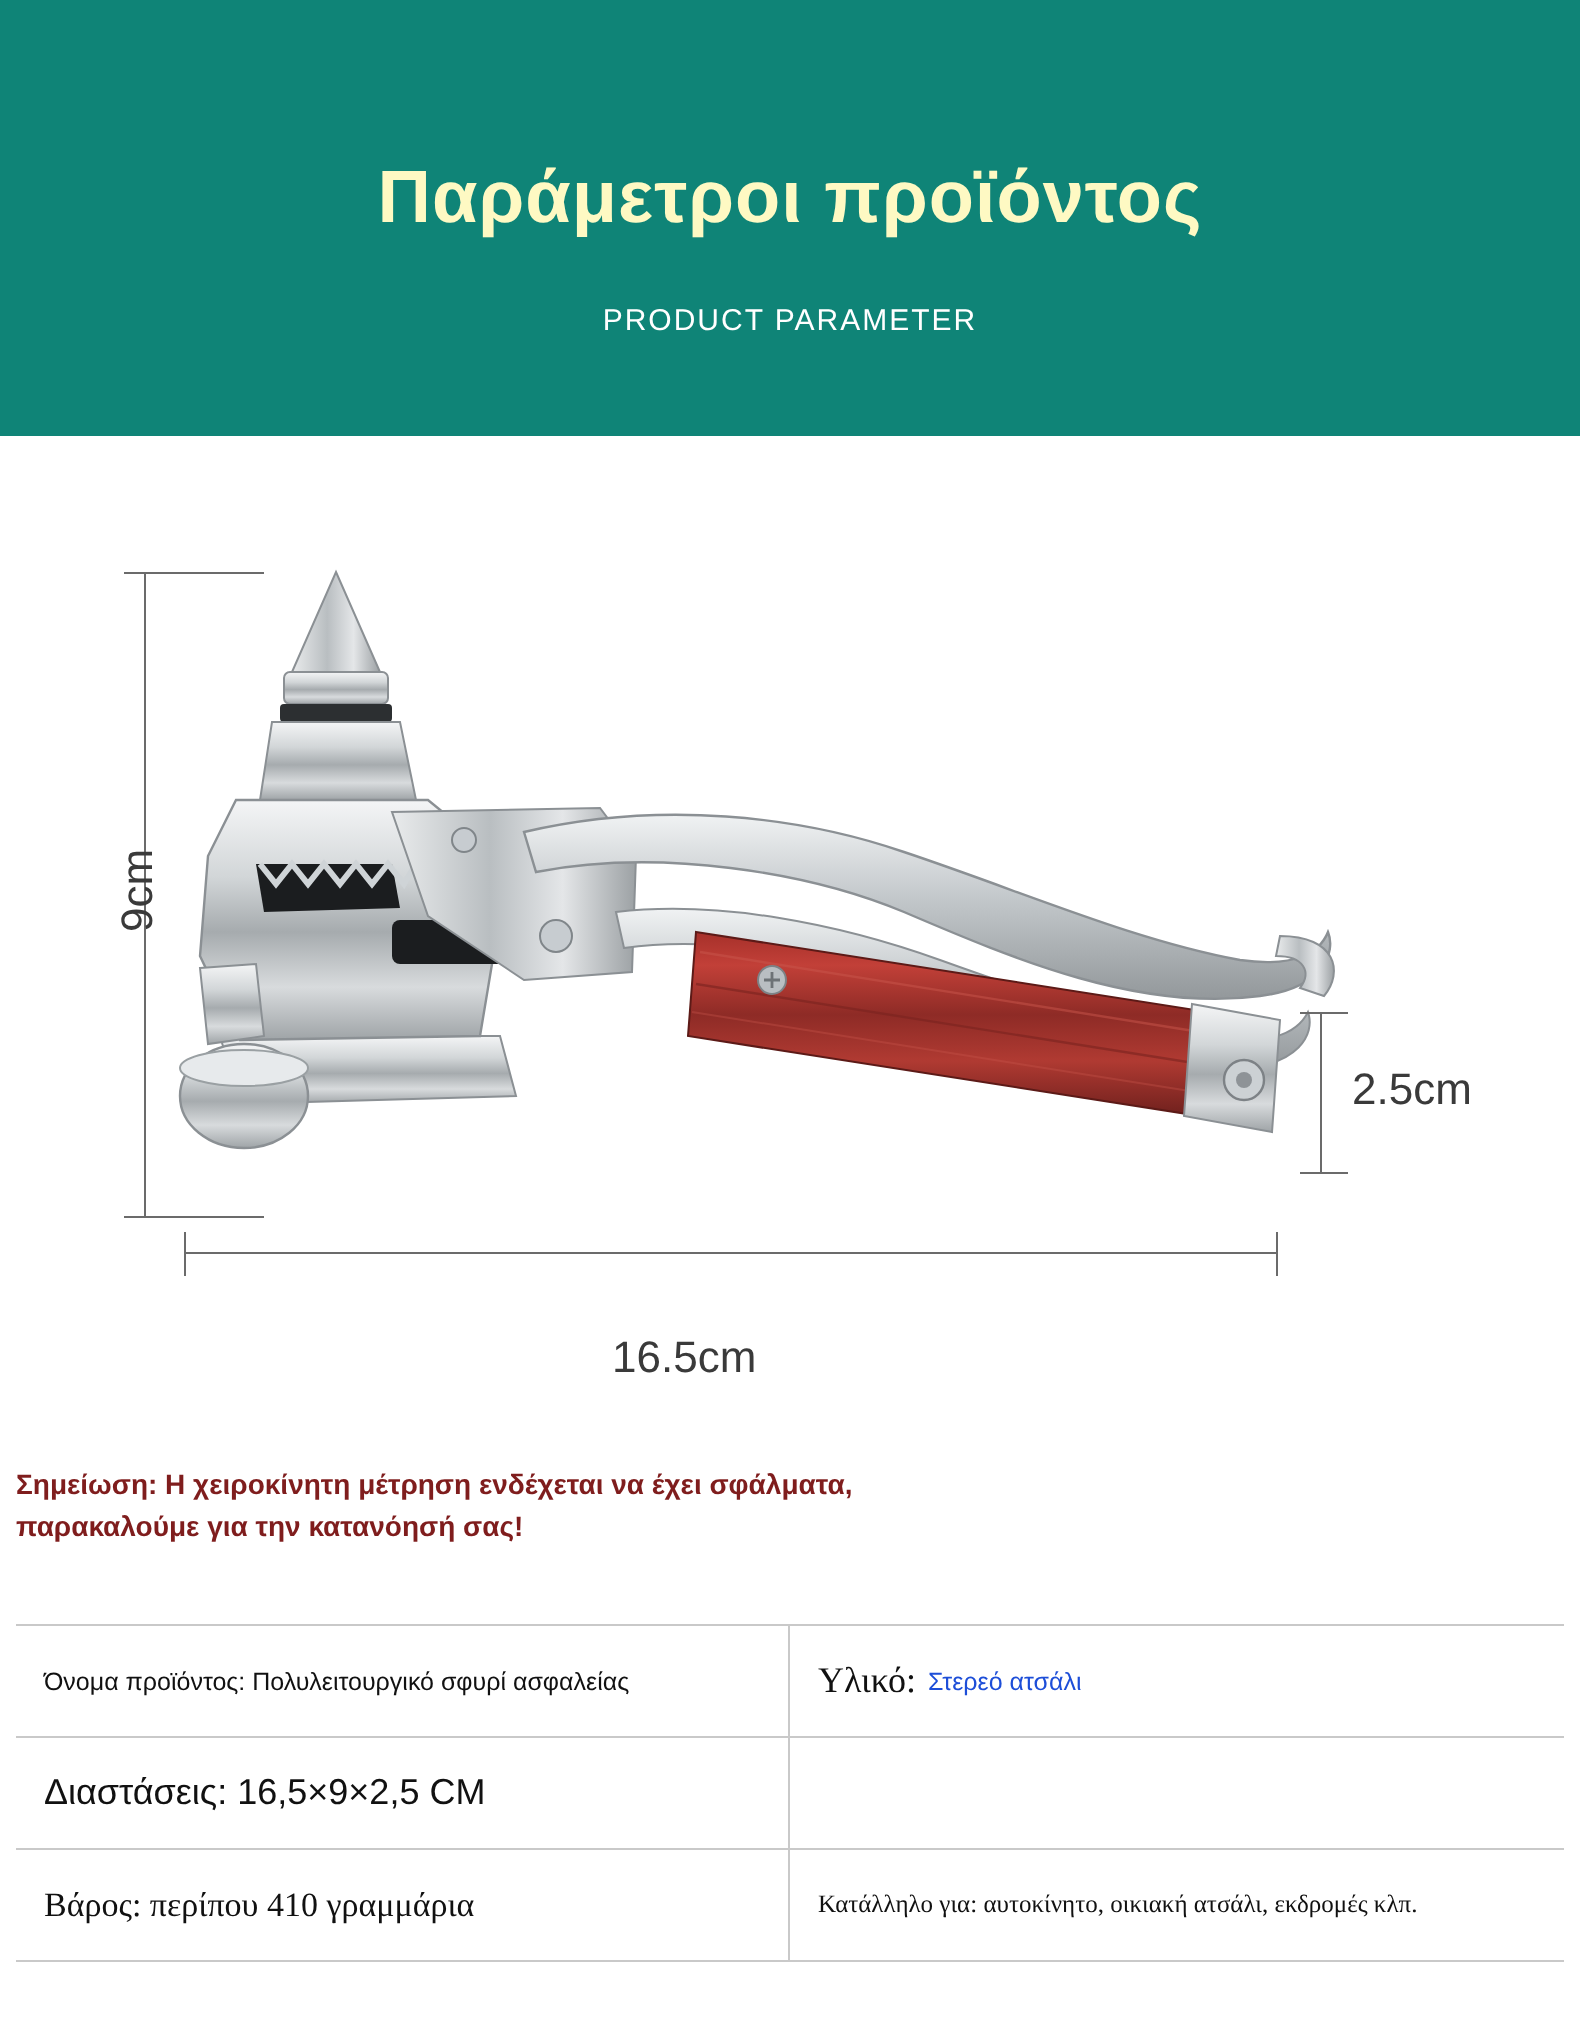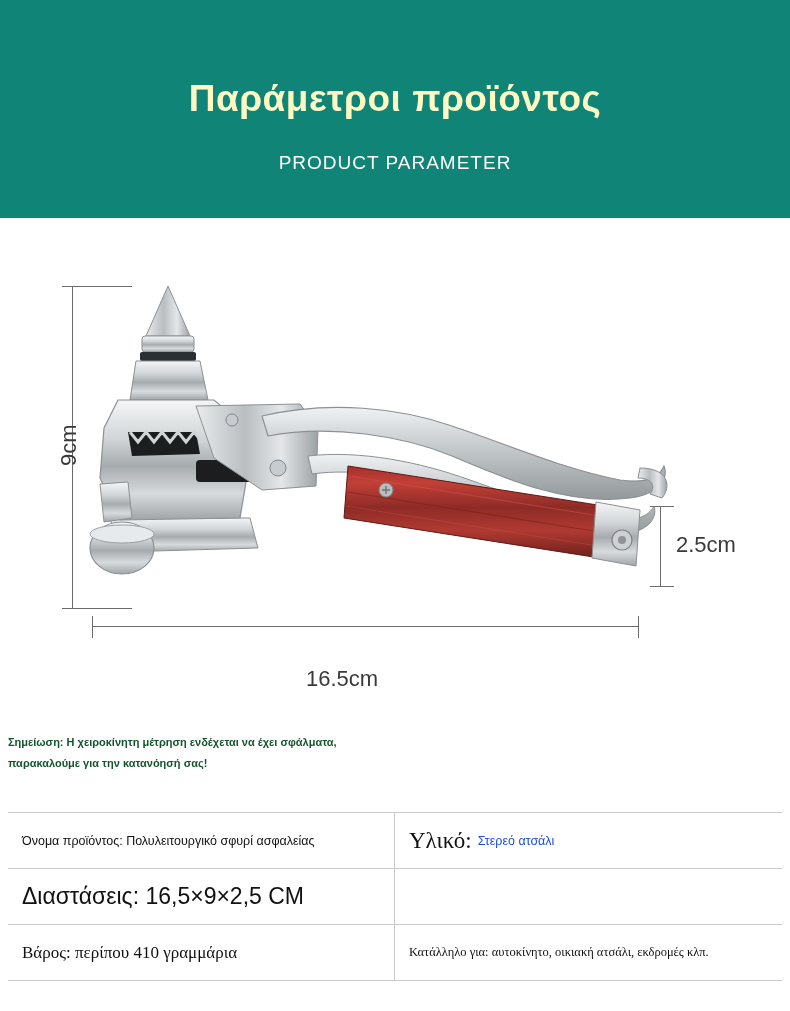--- a/index.html
+++ b/index.html
@@ -37,21 +37,21 @@
     font-weight: bold;
     letter-spacing: 0.5px;
     line-height: 46px;
   }
   .banner-subtitle {
     position: absolute;
     left: 0; top: 152px;
     width: 790px;
     text-align: center;
     color: #ffffff;
-    font-size: 19px;
+    font-size: 15px;
     font-weight: normal;
     letter-spacing: 1px;
   }
 
   
   .figure {
     position: absolute;
     left: 0; top: 218px;
     width: 790px;
     height: 500px;
@@ -73,22 +73,22 @@
     transform-origin: left top;
     white-space: nowrap;
   }
 
   
   .note {
     position: absolute;
     left: 8px;
     top: 732px;
     width: 700px;
-    color: #14532d;
-    font-size: 11px;
+    color: #7f1d1d;
+    font-size: 14px;
     font-weight: bold;
     line-height: 21px;
   }
 
   
   .spec-table {
     position: absolute;
     left: 8px;
     top: 812px;
     width: 774px;
@@ -112,21 +112,21 @@
   .spec-cell.left { border-right: 1px solid #c9c9c9; }
   .spec-key {
     color: #111111;
     font-weight: normal;
   }
   .spec-val {
     color: #1d4ed8;
   }
   .sz-13 { font-size: 12.5px; }
   .sz-17 { font-size: 17px; font-family: Liberation Serif, serif; }
-  .sz-19 { font-size: 23px; }
+  .sz-19 { font-size: 18px; }
   .serif { font-family: "Liberation Serif", serif; }
   .row1 .spec-cell.left { align-items: center; }
   .row1-left-text { line-height: 20px; }
 </style>
 </head>
 <body>
 
 <div id="page">
 
   <div class="banner">

